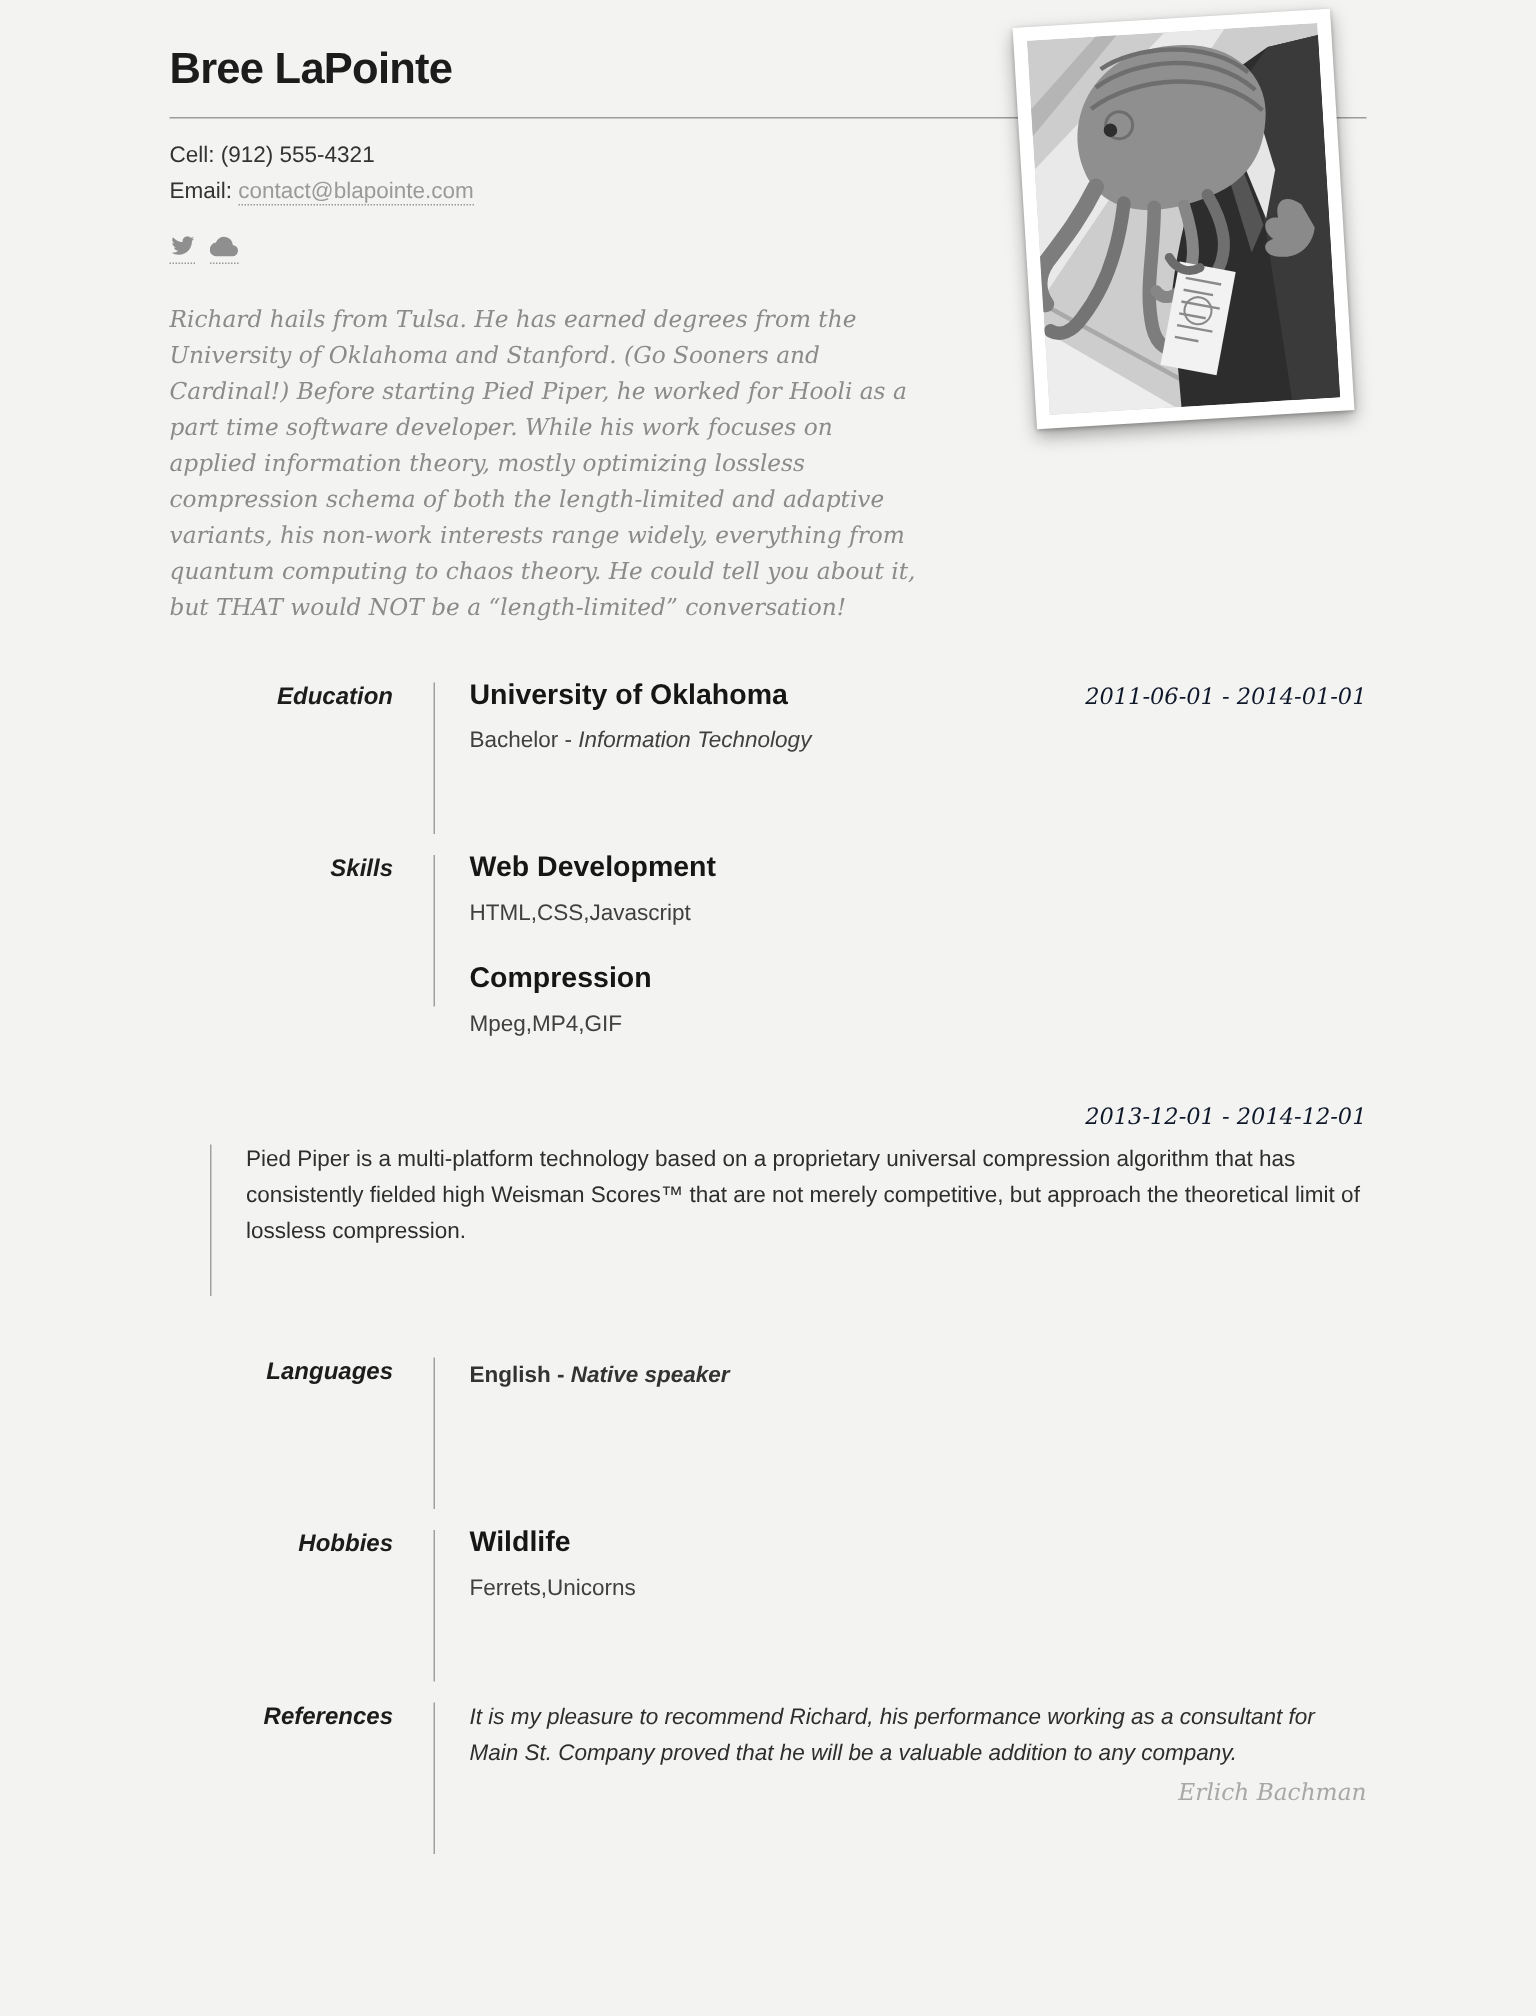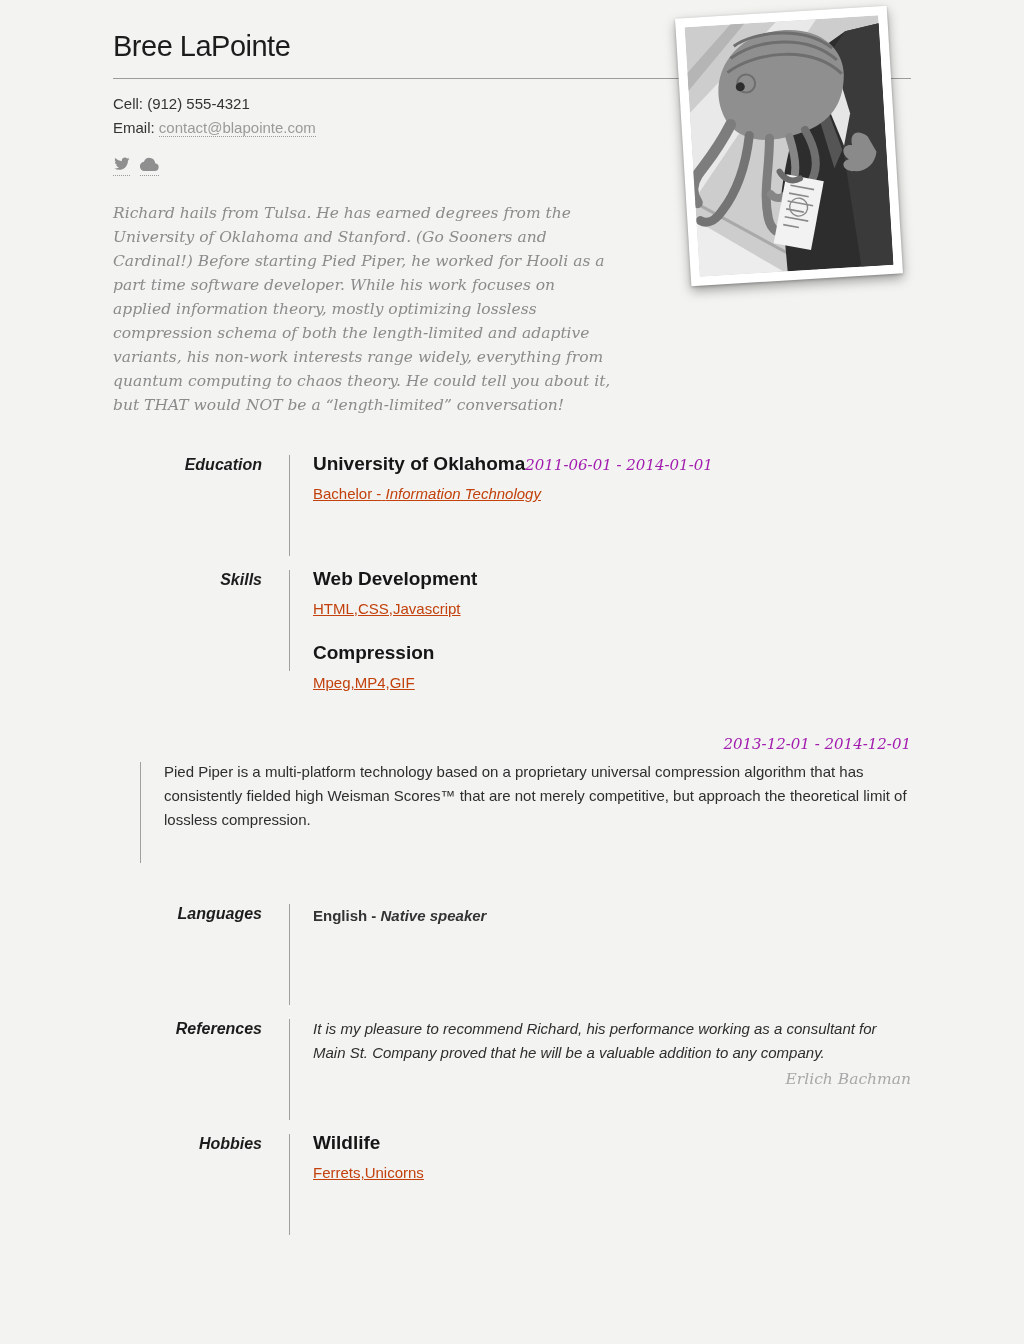--- a/index.html
+++ b/index.html
@@ -10,21 +10,21 @@
     font-family: "Liberation Sans", sans-serif;
     color: #333;
     position: relative;
     overflow: hidden;
   }
   .page { padding: 30px 113px 0 113px; position: relative; }
 
   
   h1.name {
     margin: 0 0 15px 0;
-    font-size: 29px; font-weight: normal; color: #1c1c1c;
+    font-size: 29px; font-weight: bold; color: #1c1c1c;
     letter-spacing: -0.5px;
   }
   .header-divider {
     border: none; border-top: 1px solid #9c9c9c;
     margin: 0 0 13px 0; width: 798px;
   }
   .contact-line { font-size: 15px; line-height: 24px; color: #333; }
   .email-link {
     color: #9a9a9a; text-decoration: none;
     border-bottom: 1px dotted #9a9a9a; cursor: pointer;
@@ -65,27 +65,27 @@
     font-size: 16px; font-weight: bold; font-style: italic; color: #1c1c1c;
     padding-top: 3px;
   }
   .sec-content {
     flex: 1; margin-left: 51px; position: relative; min-height: 100px;
   }
   .sec-content::before {
     content: ""; position: absolute; left: -24px; top: 2px;
     width: 1px; height: 101px; background: #a0a0a0;
   }
-  .entry-head { display: flex; justify-content: flex-start; align-items: baseline; }
+  .entry-head { display: flex; justify-content: space-between; align-items: baseline; }
   h2.entry-title { margin: 0; font-size: 19px; font-weight: bold; color: #161616; }
   .dates {
     font-family: "DejaVu Serif", serif; font-style: italic;
-    font-size: 15px; color: #a21caf; white-space: nowrap;
-  }
-  .entry-sub { margin: 7px 0 0 0; font-size: 15px; line-height: 24px; color: #c2410c; text-decoration: underline; }
+    font-size: 15px; color: #0f172a; white-space: nowrap;
+  }
+  .entry-sub { margin: 7px 0 0 0; font-size: 15px; line-height: 24px; color: #404040; }
   .entry-sub em, .lang-line em { font-style: italic; }
   .skill-block + .skill-block { margin-top: 21px; }
 
   .exp-date-row { text-align: right; margin-bottom: 7px; padding-right: 0; margin-top: 40px; }
   .body-p { margin: 0; font-size: 15px; line-height: 24px; color: #2e2e2e; }
   .highlights { margin: 7px 0 0 0; padding-left: 19px; }
   .highlights li { font-size: 15px; line-height: 24px; color: #2e2e2e; margin-bottom: 2px; }
 
   .lang-line { font-size: 15px; line-height: 24px; color: #333; font-weight: bold; }
 
@@ -214,32 +214,32 @@
           <p class="lang-line" style="margin:2px 0 0 0;">
             <span>English -</span>
             <em>Native speaker</em>
           </p>
         </div>
       </div>
     </section>
 
     <section class="section">
       <div class="row">
+        <div class="sec-label">Hobbies</div>
+        <div class="sec-content">
+          <h2 class="entry-title">Wildlife</h2>
+          <p class="entry-sub">Ferrets,Unicorns</p>
+        </div>
+      </div>
+    </section>
+
+    <section class="section">
+      <div class="row">
         <div class="sec-label">References</div>
         <div class="sec-content">
           <p class="ref-quote">It is my pleasure to recommend Richard, his performance working as a consultant for Main St. Company proved that he will be a valuable addition to any company.</p>
           <div class="ref-name">Erlich Bachman</div>
         </div>
       </div>
     </section>
 
-    <section class="section">
-      <div class="row">
-        <div class="sec-label">Hobbies</div>
-        <div class="sec-content">
-          <h2 class="entry-title">Wildlife</h2>
-          <p class="entry-sub">Ferrets,Unicorns</p>
-        </div>
-      </div>
-    </section>
-
   </main>
 </div>
 
 </body></html>

